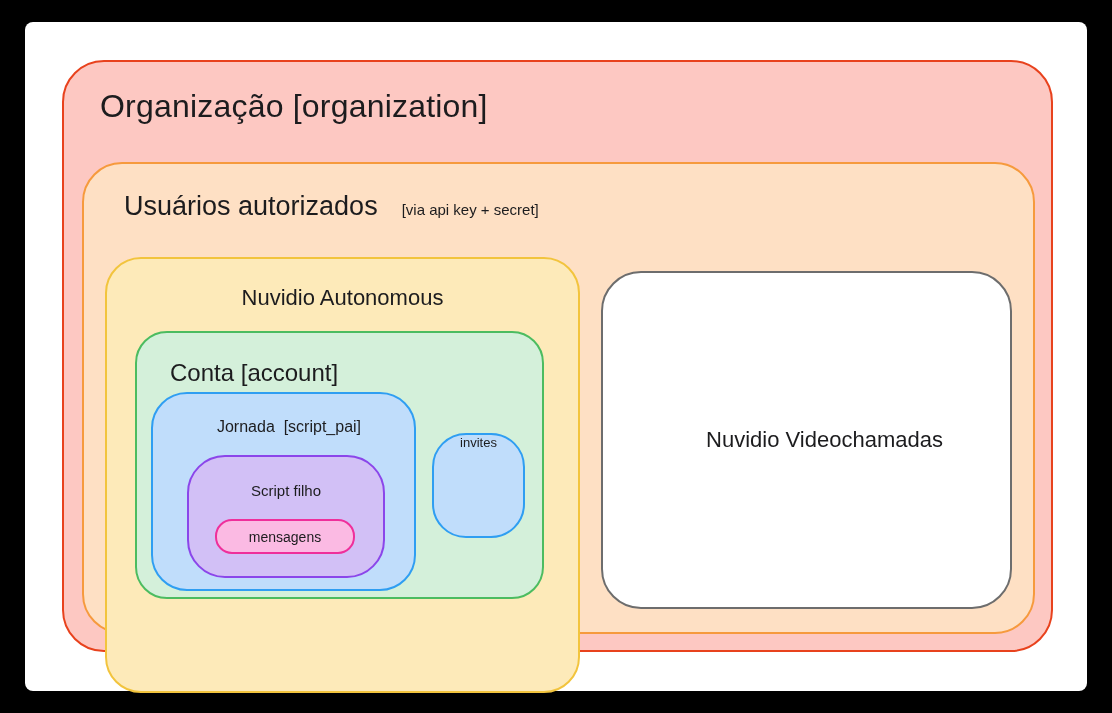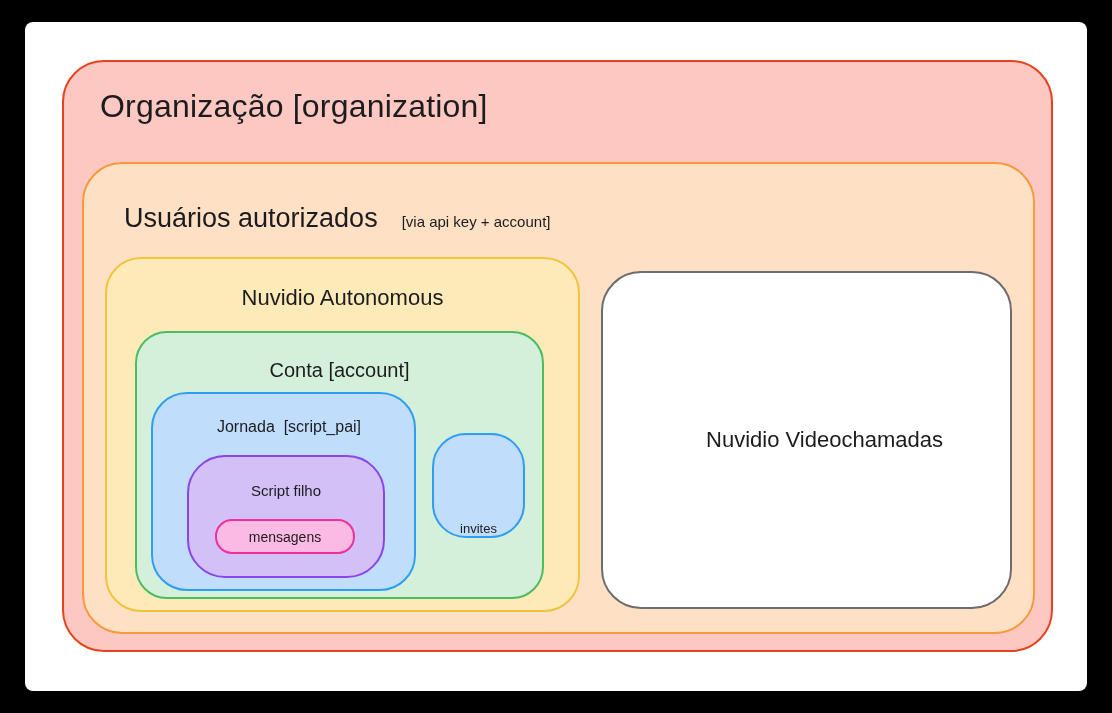--- a/index.html
+++ b/index.html
@@ -39,27 +39,27 @@
   .org-label {
     position: absolute; left: 36px; top: 24px;
     font-size: 32px; line-height: 1.25; letter-spacing: 0.2px;
   }
   .auth {
     left: 18px; top: 100px; width: 953px; height: 472px;
     background: var(--auth-fill); border: 2.5px solid var(--auth-border);
     border-radius: 40px;
   }
   .auth-header {
-    position: absolute; left: 40px; top: 38px;
+    position: absolute; left: 40px; top: 26px;
     display: flex; align-items: baseline; gap: 24px;
   }
   .auth-label { font-size: 27px; line-height: 1.25; }
   .auth-note { font-size: 15px; }
   .autonomous {
-    left: 21px; top: 93px; width: 475px; height: 355px;
+    left: 21px; top: 93px; width: 475px; height: 436px;
     background: var(--autonomous-fill); border: 2.5px solid var(--autonomous-border);
     border-radius: 36px;
   }
   .autonomous-label {
     position: absolute; left: 0; right: 0; top: 26px;
     text-align: center; font-size: 22px;
   }
   .video {
     left: 517px; top: 107px; width: 411px; height: 338px;
     background: var(--video-fill); border: 2px solid var(--video-border);
@@ -67,36 +67,36 @@
     display: flex; align-items: center; justify-content: center; padding-left: 36px;
   }
   .video-label { font-size: 22px; }
   .conta {
     left: 28px; top: 72px; width: 409px; height: 268px;
     background: var(--conta-fill); border: 2.5px solid var(--conta-border);
     border-radius: 32px;
   }
   .conta-label {
     position: absolute; left: 0; right: 0; top: 26px;
-    text-align: center; font-size: 20px;
+    font-size: 24px; padding-left: 33px;
   }
   .jornada {
     left: 14px; top: 59px; width: 265px; height: 199px;
     background: var(--jornada-fill); border: 2.5px solid var(--jornada-border);
     border-radius: 36px;
   }
   .jornada-label {
     position: absolute; left: 0; right: 0; top: 24px;
     text-align: center; font-size: 16px; white-space: pre; margin-left: 11px;
   }
   .invites {
     left: 295px; top: 100px; width: 93px; height: 105px;
     background: var(--invites-fill); border: 2.5px solid var(--invites-border);
     border-radius: 34px;
-    display: flex; align-items: flex-end; justify-content: center;
+    display: flex; align-items: flex-start; justify-content: center;
   }
   .invites-label { font-size: 13px; }
   .script {
     left: 34px; top: 61px; width: 198px; height: 123px;
     background: var(--script-fill); border: 2.5px solid var(--script-border);
     border-radius: 38px;
   }
   .script-label {
     position: absolute; left: 0; right: 0; top: 25px;
     text-align: center; font-size: 15px;
@@ -114,21 +114,21 @@
 
 <div class="canvas">
   <div class="card">
 
     <div class="box org">
       <div class="org-label">Organização [organization]</div>
 
       <div class="box auth">
         <div class="auth-header">
           <span class="auth-label">Usuários autorizados</span>
-          <span class="auth-note">[via api key + account]</span>
+          <span class="auth-note">[via api key + secret]</span>
         </div>
 
         <div class="box autonomous">
           <div class="autonomous-label">Nuvidio Autonomous</div>
 
           <div class="box conta">
             <div class="conta-label">Conta [account]</div>
 
             <div class="box jornada">
               <div class="jornada-label">Jornada  [script_pai]</div>

